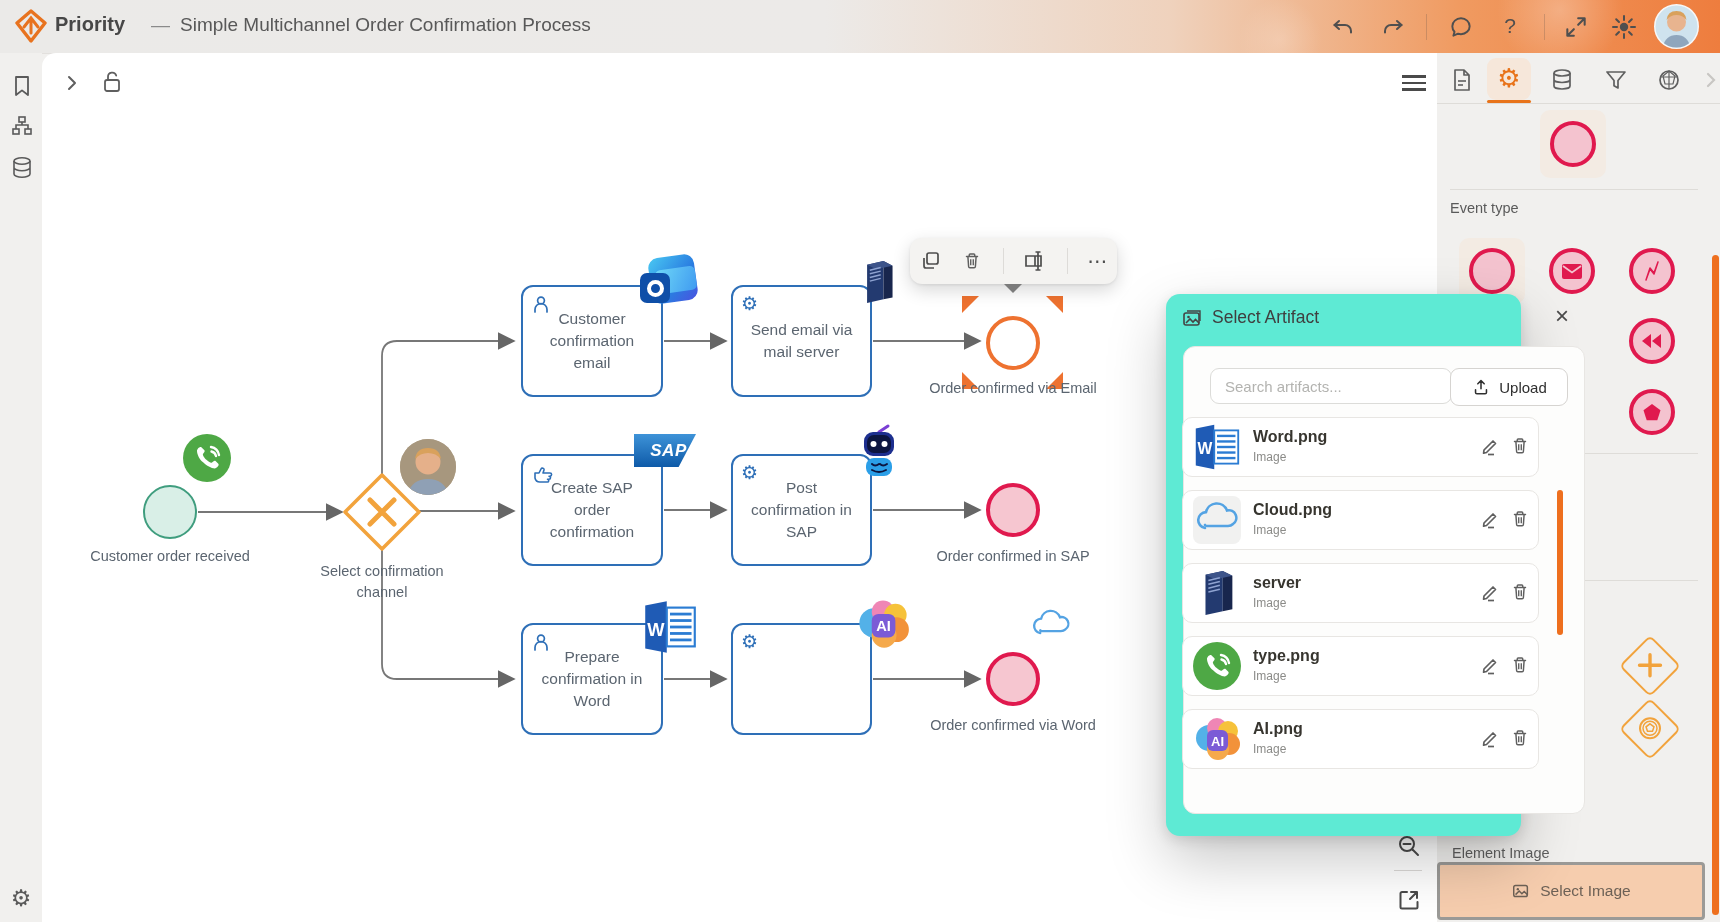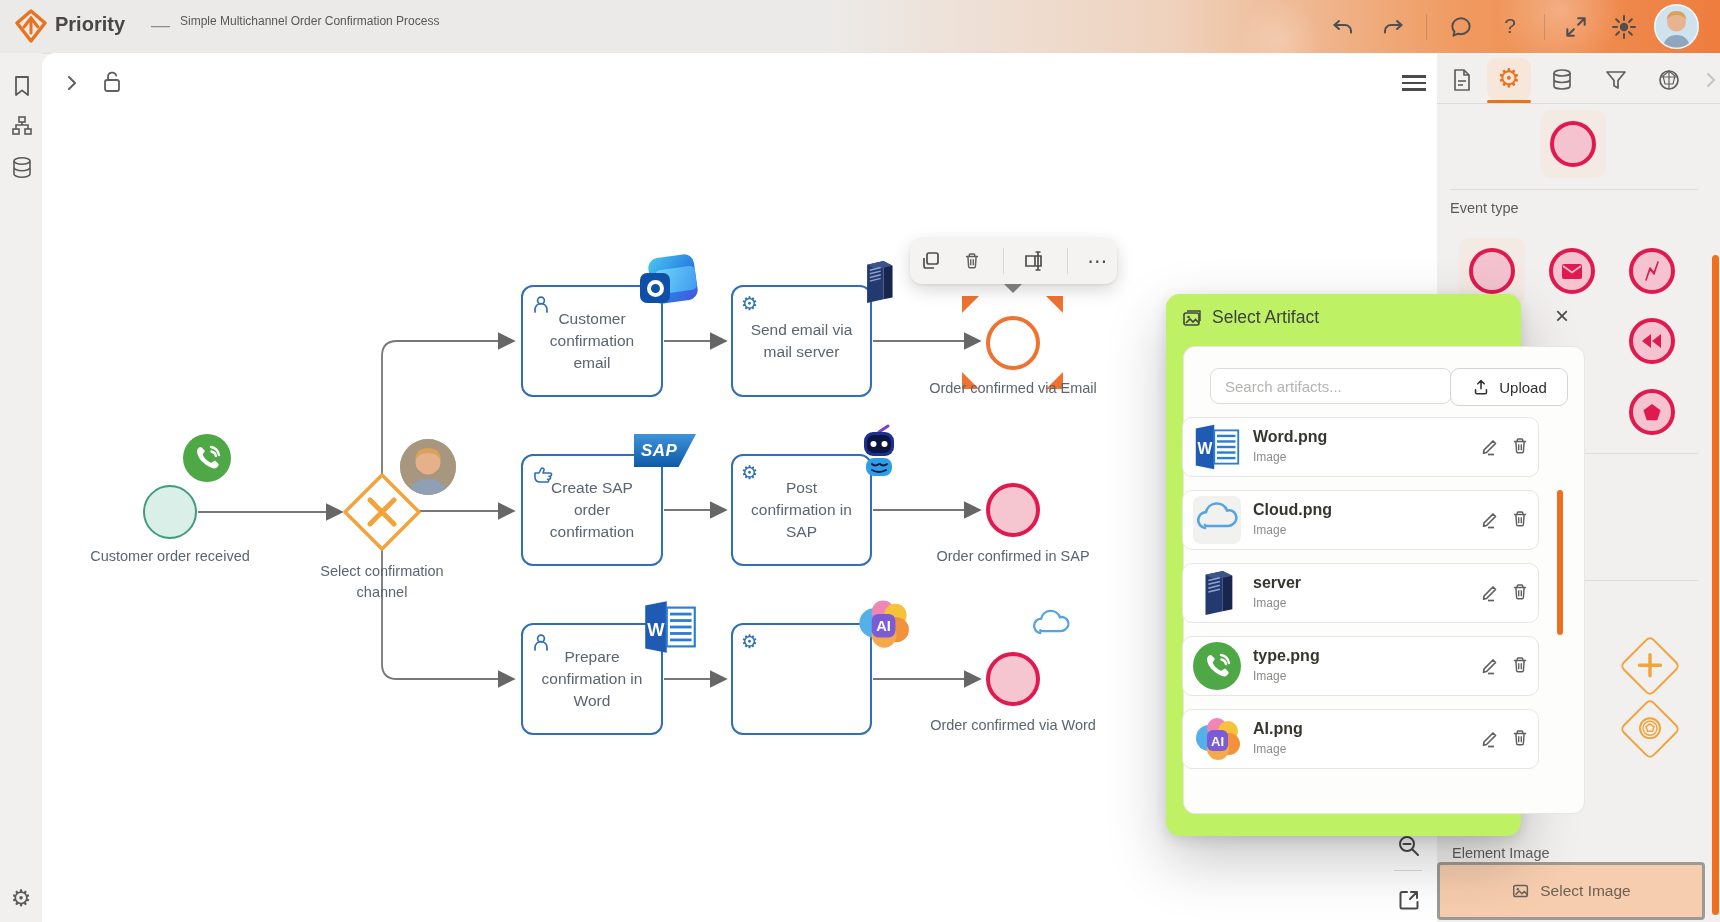--- a/index.html
+++ b/index.html
@@ -31,21 +31,21 @@
   .ctxdiv{width:1px;height:26px;background:#dddbd8;}
   .mark{position:absolute;width:17px;height:17px;background:#ee7230;}
   
   #panel{left:1437px;top:53px;width:283px;height:869px;background:#f1f0ee;}
   .pdiv{position:absolute;height:1px;background:#dedcd8;}
   .evt{position:absolute;width:46px;height:46px;border-radius:50%;border:4px solid #e0194e;background:#f4c3cf;box-sizing:border-box;
        display:flex;align-items:center;justify-content:center;}
   .tile{position:absolute;background:#f3ebe3;border-radius:10px;}
   .gwico{position:absolute;width:44px;height:44px;border:2.5px solid #f2a33c;transform:rotate(45deg);border-radius:6px;box-sizing:border-box;}
   
-  #modal{left:1166px;top:294px;width:355px;height:542px;background:#bef264;border-radius:14px;
+  #modal{left:1166px;top:294px;width:355px;height:542px;background:#5eead4;border-radius:14px;
          box-shadow:0 24px 60px rgba(0,0,0,.22),0 4px 14px rgba(0,0,0,.12);}
   #modal-list{position:absolute;left:17px;top:52px;width:400px;height:466px;background:#fdfdfc;
               border:1px solid #e8e6e3;border-radius:12px;}
   .mitem{position:absolute;left:16px;width:355px;height:58px;background:#fff;border:1px solid #e8e6e3;border-radius:10px;}
   .mname{position:absolute;left:70px;top:10px;font-size:16px;font-weight:bold;color:#37352f;}
   .mtype{position:absolute;left:70px;top:32px;font-size:12px;color:#8b8b88;}
   .mico{position:absolute;left:10px;top:5px;width:48px;height:48px;}
   .iact{position:absolute;top:17px;width:22px;height:22px;}
   input{font-family:"Liberation Sans",sans-serif;margin-left:11px;}
   #searchbox{position:absolute;left:33px;top:74px;width:242px;height:36px;border:1.5px solid #dcdcd9;border-radius:9px;
@@ -129,21 +129,21 @@
   </defs>
 </svg>
 
 <div id="hdr" class="abs">
   <svg class="abs" style="left:14px;top:9px" width="34" height="34" viewBox="0 0 34 34">
     <path d="M17 2 L31 14 L17 32 L3 14 Z" fill="none" stroke="#e8731f" stroke-width="3.4" stroke-linejoin="round"></path>
     <path d="M10 18 L17 9 L24 18 M17 12 V24" fill="none" stroke="#e8731f" stroke-width="3" stroke-linecap="round"></path>
   </svg>
   <span class="abs" style="left:55px;top:13px;font-size:20px;font-weight:bold;color:#474747">Priority</span>
   <span class="abs" style="left:151px;top:14px;font-size:19px;color:#8a8a8a">—</span>
-  <span class="abs" style="left:180px;top:14px;font-size:12px;color:#585858">Simple Multichannel Order Confirmation Process</span>
+  <span class="abs" style="left:180px;top:14px;font-size:19px;color:#585858">Simple Multichannel Order Confirmation Process</span>
 
   <svg class="abs" style="left:1331px;top:15px" width="24" height="24" viewBox="0 0 24 24">
     <path d="M8 6 L3.5 10 L8 14" fill="none" stroke="#4f4f4f" stroke-width="2" stroke-linecap="round" stroke-linejoin="round"></path>
     <path d="M3.5 10 H14 a6 6 0 0 1 6 6 v1.5" fill="none" stroke="#4f4f4f" stroke-width="2" stroke-linecap="round"></path>
   </svg>
   <svg class="abs" style="left:1381px;top:15px" width="24" height="24" viewBox="0 0 24 24">
     <path d="M16 6 L20.5 10 L16 14" fill="none" stroke="#4f4f4f" stroke-width="2" stroke-linecap="round" stroke-linejoin="round"></path>
     <path d="M20.5 10 H10 a6 6 0 0 0 -6 6 v1.5" fill="none" stroke="#4f4f4f" stroke-width="2" stroke-linecap="round"></path>
   </svg>
   <div class="abs" style="left:1426px;top:14px;width:1px;height:26px;background:rgba(90,80,70,.25)"></div>
@@ -289,21 +289,21 @@
   <svg class="tlico" width="22" height="20" viewBox="0 0 20 20">
       <use href="#i-hand"></use>
     </svg>
   <span>Create SAP order confirmation</span>
 </div>
 <div class="task" style="left:731px;top:454px;width:141px;height:112px">
   <span class="tlico gearglyph">⚙</span>
   <span>Post confirmation in SAP</span>
 </div>
 
-<div class="abs hic" style="left:634px;top:434px;width:62px;height:33px;background:linear-gradient(180deg,#3e93d8,#0e5aa8);clip-path:polygon(0 0,100% 0,72% 100%,0 100%);justify-content:flex-start;padding-left:7px;box-sizing:border-box">
+<div class="abs hic" style="left:634px;top:434px;width:62px;height:33px;background:linear-gradient(180deg,#3e93d8,#0e5aa8);clip-path:polygon(0 0,100% 0,72% 100%,0 100%);justify-content:center;padding-left:7px;box-sizing:border-box">
   <span style="color:#fff;font-weight:bold;font-style:italic;font-size:17px;letter-spacing:.5px">SAP</span>
 </div>
 
 <svg class="abs" style="left:858px;top:424px" width="42" height="60" viewBox="0 0 42 60">
   <line x1="21" y1="8" x2="30" y2="2" stroke="#7a3fd4" stroke-width="3" stroke-linecap="round"></line>
   <rect x="6" y="8" width="30" height="24" rx="9" fill="#1d2f8f"></rect>
   <rect x="9" y="11" width="24" height="18" rx="7" fill="#0c1540"></rect>
   <circle cx="15.5" cy="20" r="3" fill="#fff"></circle>
     <circle cx="26.5" cy="20" r="3" fill="#fff"></circle>
   <rect x="8" y="34" width="26" height="18" rx="8" fill="#2b9fe8"></rect>

